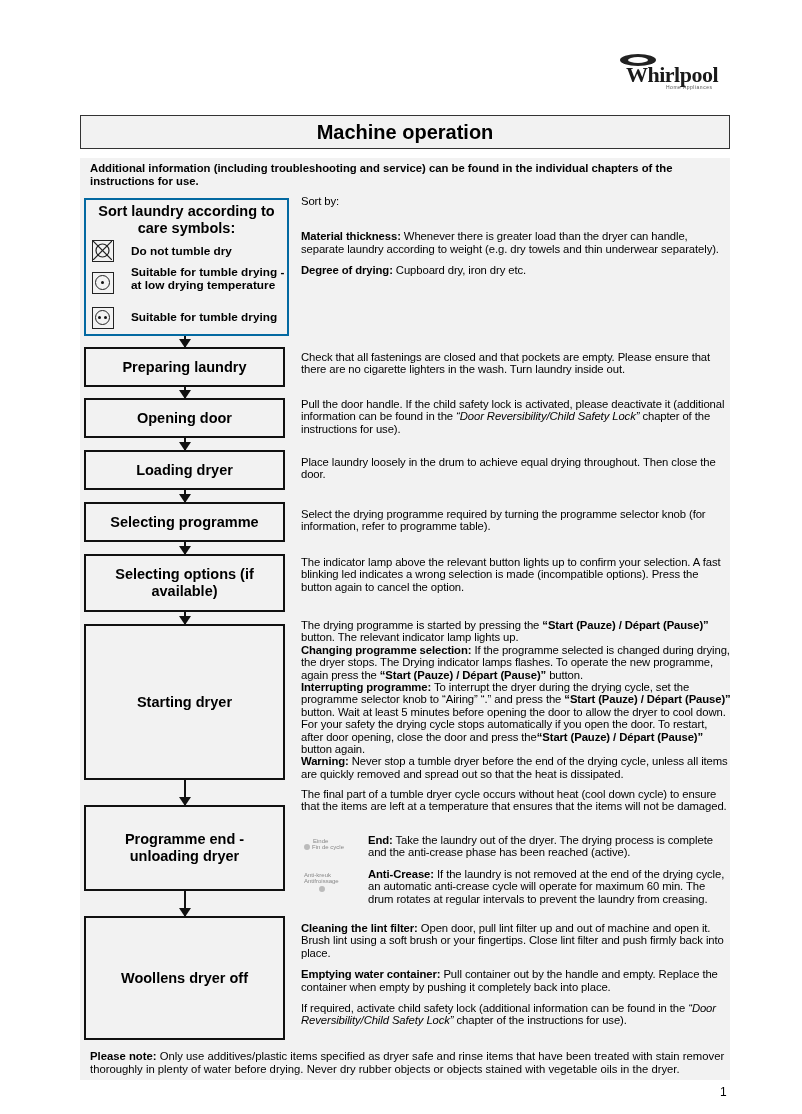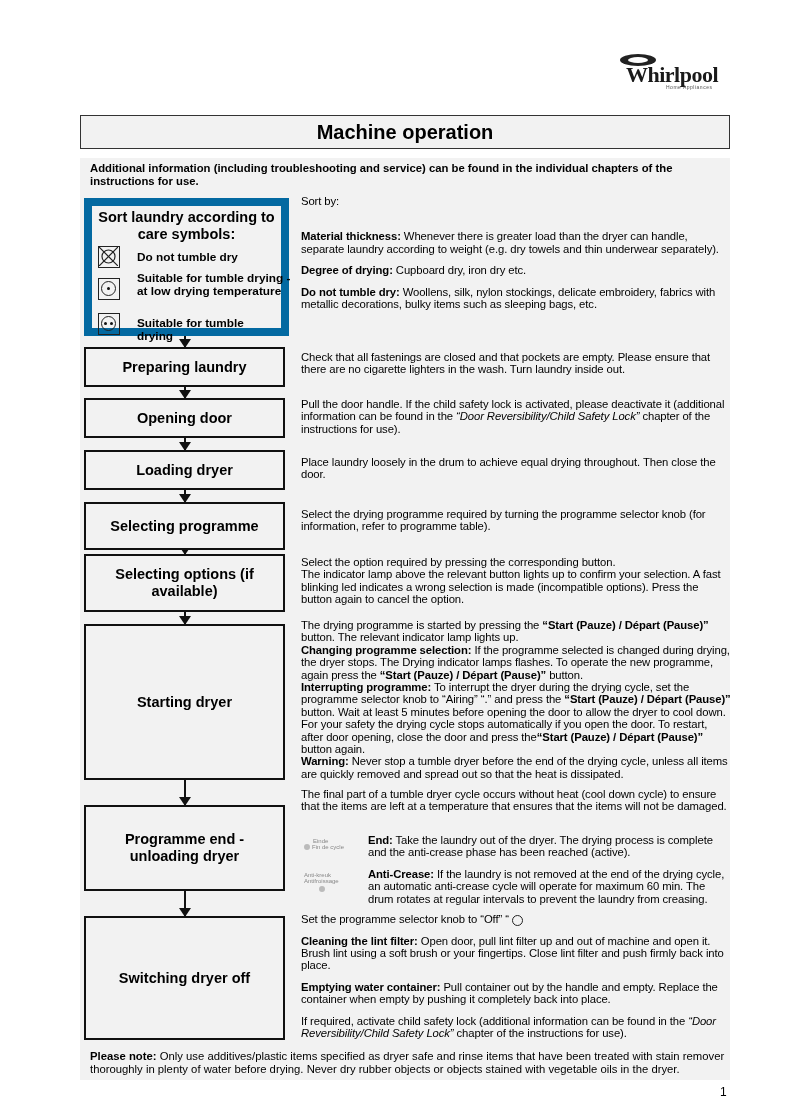--- a/index.html
+++ b/index.html
@@ -10,21 +10,21 @@
   .logo .word { position:absolute; left:12px; top:10px; font-family:"Liberation Serif", serif; font-weight:bold; font-size:22px; letter-spacing:-0.5px; color:#1a1a1a; }
   .logo .sub { position:absolute; left:52px; top:32px; font-size:5px; color:#555; letter-spacing:0.5px; }
   .title-bar { position:absolute; left:80px; top:115px; width:648px; height:32px; border:1px solid #333; background:#f2f2f2; text-align:center; }
   .title-bar span { font-weight:bold; font-size:20px; line-height:33px; font-family:"Liberation Sans", sans-serif; }
   .panel { position:absolute; left:80px; top:158px; width:650px; height:922px; background:#f2f2f2; }
   .intro { position:absolute; left:90px; top:162px; width:620px; font-size:11.3px; font-weight:bold; line-height:13px; }
   .box { position:absolute; left:84px; width:201px; border:2px solid #111; background:#f2f2f2; display:flex; align-items:center; justify-content:center; text-align:center; box-sizing:border-box; }
   .box .lbl { font-weight:bold; font-size:14.5px; line-height:17px; }
   .arrow { position:absolute; left:184px; width:2px; background:#111; }
   .arrow::after { content:""; position:absolute; left:-5px; bottom:-1px; border-left:6px solid transparent; border-right:6px solid transparent; border-top:9px solid #111; }
-  .sortbox { position:absolute; left:84px; top:198px; width:205px; height:138px; border:8px solid #0369a1; background:#f2f2f2; box-sizing:border-box; }
+  .sortbox { position:absolute; left:84px; top:198px; width:205px; height:138px; border:2px solid #0369a1; background:#f2f2f2; box-sizing:border-box; }
   .sortbox .head { position:absolute; left:0; right:0; top:3px; text-align:center; font-weight:bold; font-size:14.5px; line-height:17px; }
   .sym { position:absolute; left:6px; width:22px; height:22px; border:1.5px solid #222; box-sizing:border-box; }
   .sym .circle { position:absolute; left:2px; top:2px; width:15px; height:15px; border:1.5px solid #222; border-radius:50%; box-sizing:border-box; }
   .dot { position:absolute; width:3px; height:3px; background:#111; border-radius:50%; }
   .symtxt { position:absolute; left:37px; font-weight:bold; font-size:11.8px; line-height:13px;padding-left:8px; }
   .txt { position:absolute; left:301px; width:430px; font-size:11.3px; line-height:12.4px; letter-spacing:-0.1px; }
   .txt b { font-weight:bold; }
   .txt i { font-style:italic; }
   .p { margin:0; }
   .lamp { position:absolute; font-size:6px; color:#888; line-height:6px; }
@@ -70,65 +70,63 @@
       <div class="dot" style="left:5px;top:8px;"></div>
       <div class="dot" style="left:11px;top:8px;"></div>
   </div>
   <div class="symtxt" style="top:111px;">Suitable for tumble drying</div>
 </div>
 
 <div class="txt" style="top:195px;">
   <p class="p">Sort by:</p>
   <p class="p" style="margin-top:23px;"><b>Material thickness:</b><span> Whenever there is greater load than the dryer can handle, separate laundry according to weight (e.g. dry towels and thin underwear separately).</span></p>
   <p class="p" style="margin-top:9px;"><b>Degree of drying:</b><span> Cupboard dry, iron dry etc.</span></p>
-  <p class="p" style="margin-top:9px;"><b>Do not tumble dry:</b><span> Woollens, silk, nylon stockings, delicate embroidery, fabrics with metallic decorations, bulky items such as sleeping bags, etc.</span></p>
 </div>
 
 <div class="arrow" style="top:336px;height:11px;"></div>
 <div class="arrow" style="top:386px;height:12px;"></div>
 <div class="arrow" style="top:438px;height:12px;"></div>
 <div class="arrow" style="top:490px;height:12px;"></div>
 <div class="arrow" style="top:542px;height:12px;"></div>
 <div class="arrow" style="top:612px;height:12px;"></div>
 <div class="arrow" style="top:779px;height:26px;"></div>
 <div class="arrow" style="top:890px;height:26px;"></div>
 
 <div class="box" style="top:347px;height:40px;">
     <span class="lbl">Preparing laundry</span>
   </div>
 <div class="box" style="top:398px;height:40px;">
     <span class="lbl">Opening door</span>
   </div>
 <div class="box" style="top:450px;height:40px;">
     <span class="lbl">Loading dryer</span>
   </div>
-<div class="box" style="top:502px;height:48px;">
+<div class="box" style="top:502px;height:40px;">
     <span class="lbl">Selecting programme</span>
   </div>
 <div class="box" style="top:554px;height:58px;">
     <span class="lbl" style="width:140px;">Selecting options (if available)</span>
   </div>
 <div class="box" style="top:624px;height:156px;">
     <span class="lbl">Starting dryer</span>
   </div>
 <div class="box" style="top:805px;height:86px;">
     <span class="lbl" style="width:140px;">Programme end - unloading dryer</span>
   </div>
 <div class="box" style="top:916px;height:124px;">
-    <span class="lbl">Switching dryer off</span>
+    <span class="lbl">Woollens dryer off</span>
   </div>
 
 <div class="txt" style="top:351px;">Check that all fastenings are closed and that pockets are empty. Please ensure that there are no cigarette lighters in the wash. Turn laundry inside out.</div>
 <div class="txt" style="top:398px;">
   <span>Pull the door handle. If the child safety lock is activated, please deactivate it (additional information can be found in the </span><i>“Door Reversibility/Child Safety Lock”</i><span> chapter of the instructions for use).</span>
 </div>
 <div class="txt" style="top:456px;">Place laundry loosely in the drum to achieve equal drying throughout. Then close the door.</div>
 <div class="txt" style="top:508px;">Select the drying programme required by turning the programme selector knob (for information, refer to programme table).</div>
 <div class="txt" style="top:556px;">
-  <p class="p">Select the option required by pressing the corresponding button.</p>
     <p class="p">The indicator lamp above the relevant button lights up to confirm your selection. A fast blinking led indicates a wrong selection is made (incompatible options). Press the button again to cancel the option.</p>
 </div>
 
 <div class="txt" style="top:619px;">
   <p class="p"><span>The drying programme is started by pressing the </span><b>“Start (Pauze) / Départ (Pause)”</b><span> button. The relevant indicator lamp lights up.</span></p>
   <p class="p"><b>Changing programme selection:</b><span> If the programme selected is changed during drying, the dryer stops. The Drying indicator lamps flashes. To operate the new programme, again press the </span><b>“Start (Pauze) / Départ (Pause)”</b><span> button.</span></p>
   <p class="p"><b>Interrupting programme:</b><span> To interrupt the dryer during the drying cycle, set the programme selector knob to “Airing” “.” and press the </span><b>“Start (Pauze) / Départ (Pause)”</b><span> button. Wait at least 5 minutes before opening the door to allow the dryer to cool down. For your safety the drying cycle stops automatically if you open the door. To restart, after door opening, close the door and press the</span><b>“Start (Pauze) / Départ (Pause)”</b><span> button again.</span></p>
   <p class="p"><b>Warning:</b><span>   Never stop a tumble dryer before the end of the drying cycle, unless all items are quickly removed and spread out so that the heat is dissipated.</span></p>
 </div>
 
@@ -145,21 +143,20 @@
 <div class="lamp" style="left:304px;top:872px;">
   <div>Anti-kreuk</div>
   <div>Antifroissage</div>
   <div style="padding-left:15px;padding-top:2px;"><span class="l"></span></div>
 </div>
 <div class="txt" style="top:868px;left:368px;width:364px;">
   <b>Anti-Crease:</b><span> If the laundry is not removed at the end of the drying cycle, an automatic anti-crease cycle will operate for maximum 60 min. The drum rotates at regular intervals to prevent the laundry from creasing.</span>
 </div>
 
 <div class="txt" style="top:913px;">
-  <p class="p"><span>Set the programme selector knob to “Off” “</span> <span class="knob"></span></p>
   <p class="p" style="margin-top:9px;"><b>Cleaning the lint filter:</b><span> Open door, pull lint filter up and out of machine and open it. Brush lint using a soft brush or your fingertips. Close lint filter and push firmly back into place.</span></p>
   <p class="p" style="margin-top:9px;"><b>Emptying water container:</b><span> Pull container out by the handle and empty. Replace the container when empty by pushing it completely back into place.</span></p>
   <p class="p" style="margin-top:9px;"><span>If required, activate child safety lock (additional information can be found in the </span><i>“Door Reversibility/Child Safety Lock”</i><span> chapter of the instructions for use).</span></p>
 </div>
 
 <div class="note">
   <b>Please note:</b><span> Only use additives/plastic items specified as dryer safe and rinse items that have been treated with stain remover thoroughly in plenty of water before drying. Never dry rubber objects or objects stained with vegetable oils in the dryer.</span>
 </div>
 
 <div class="pagenum">1</div>

